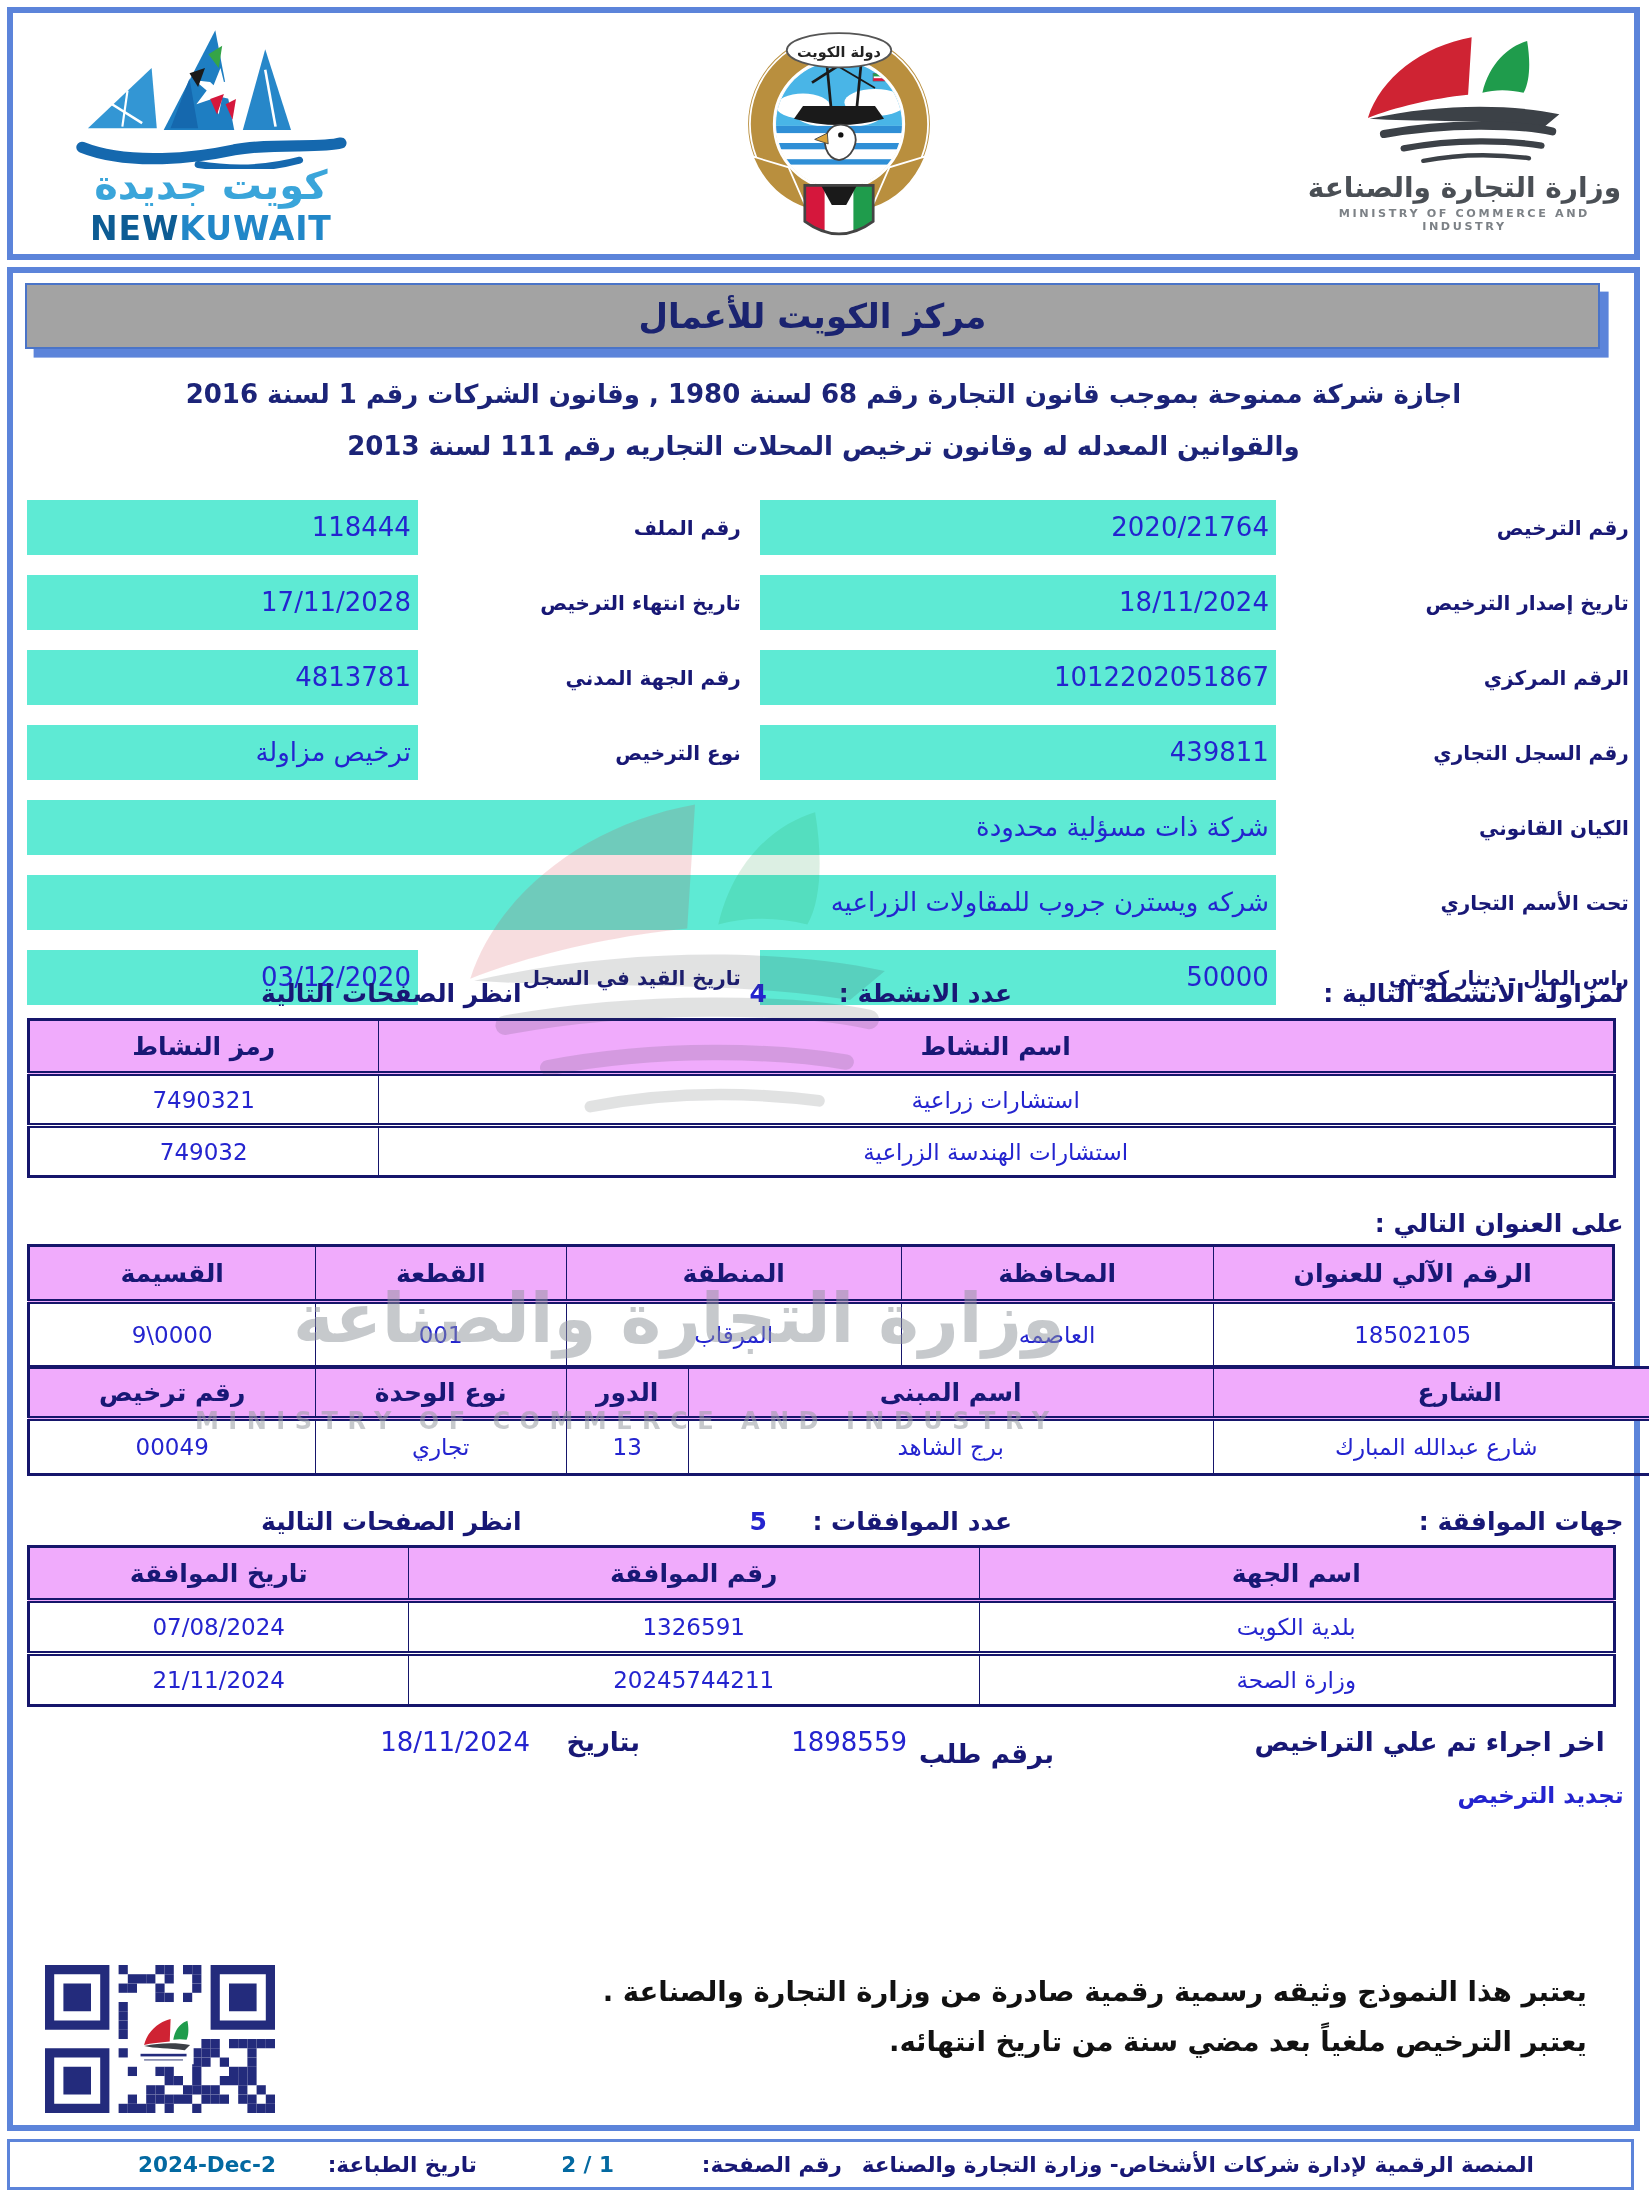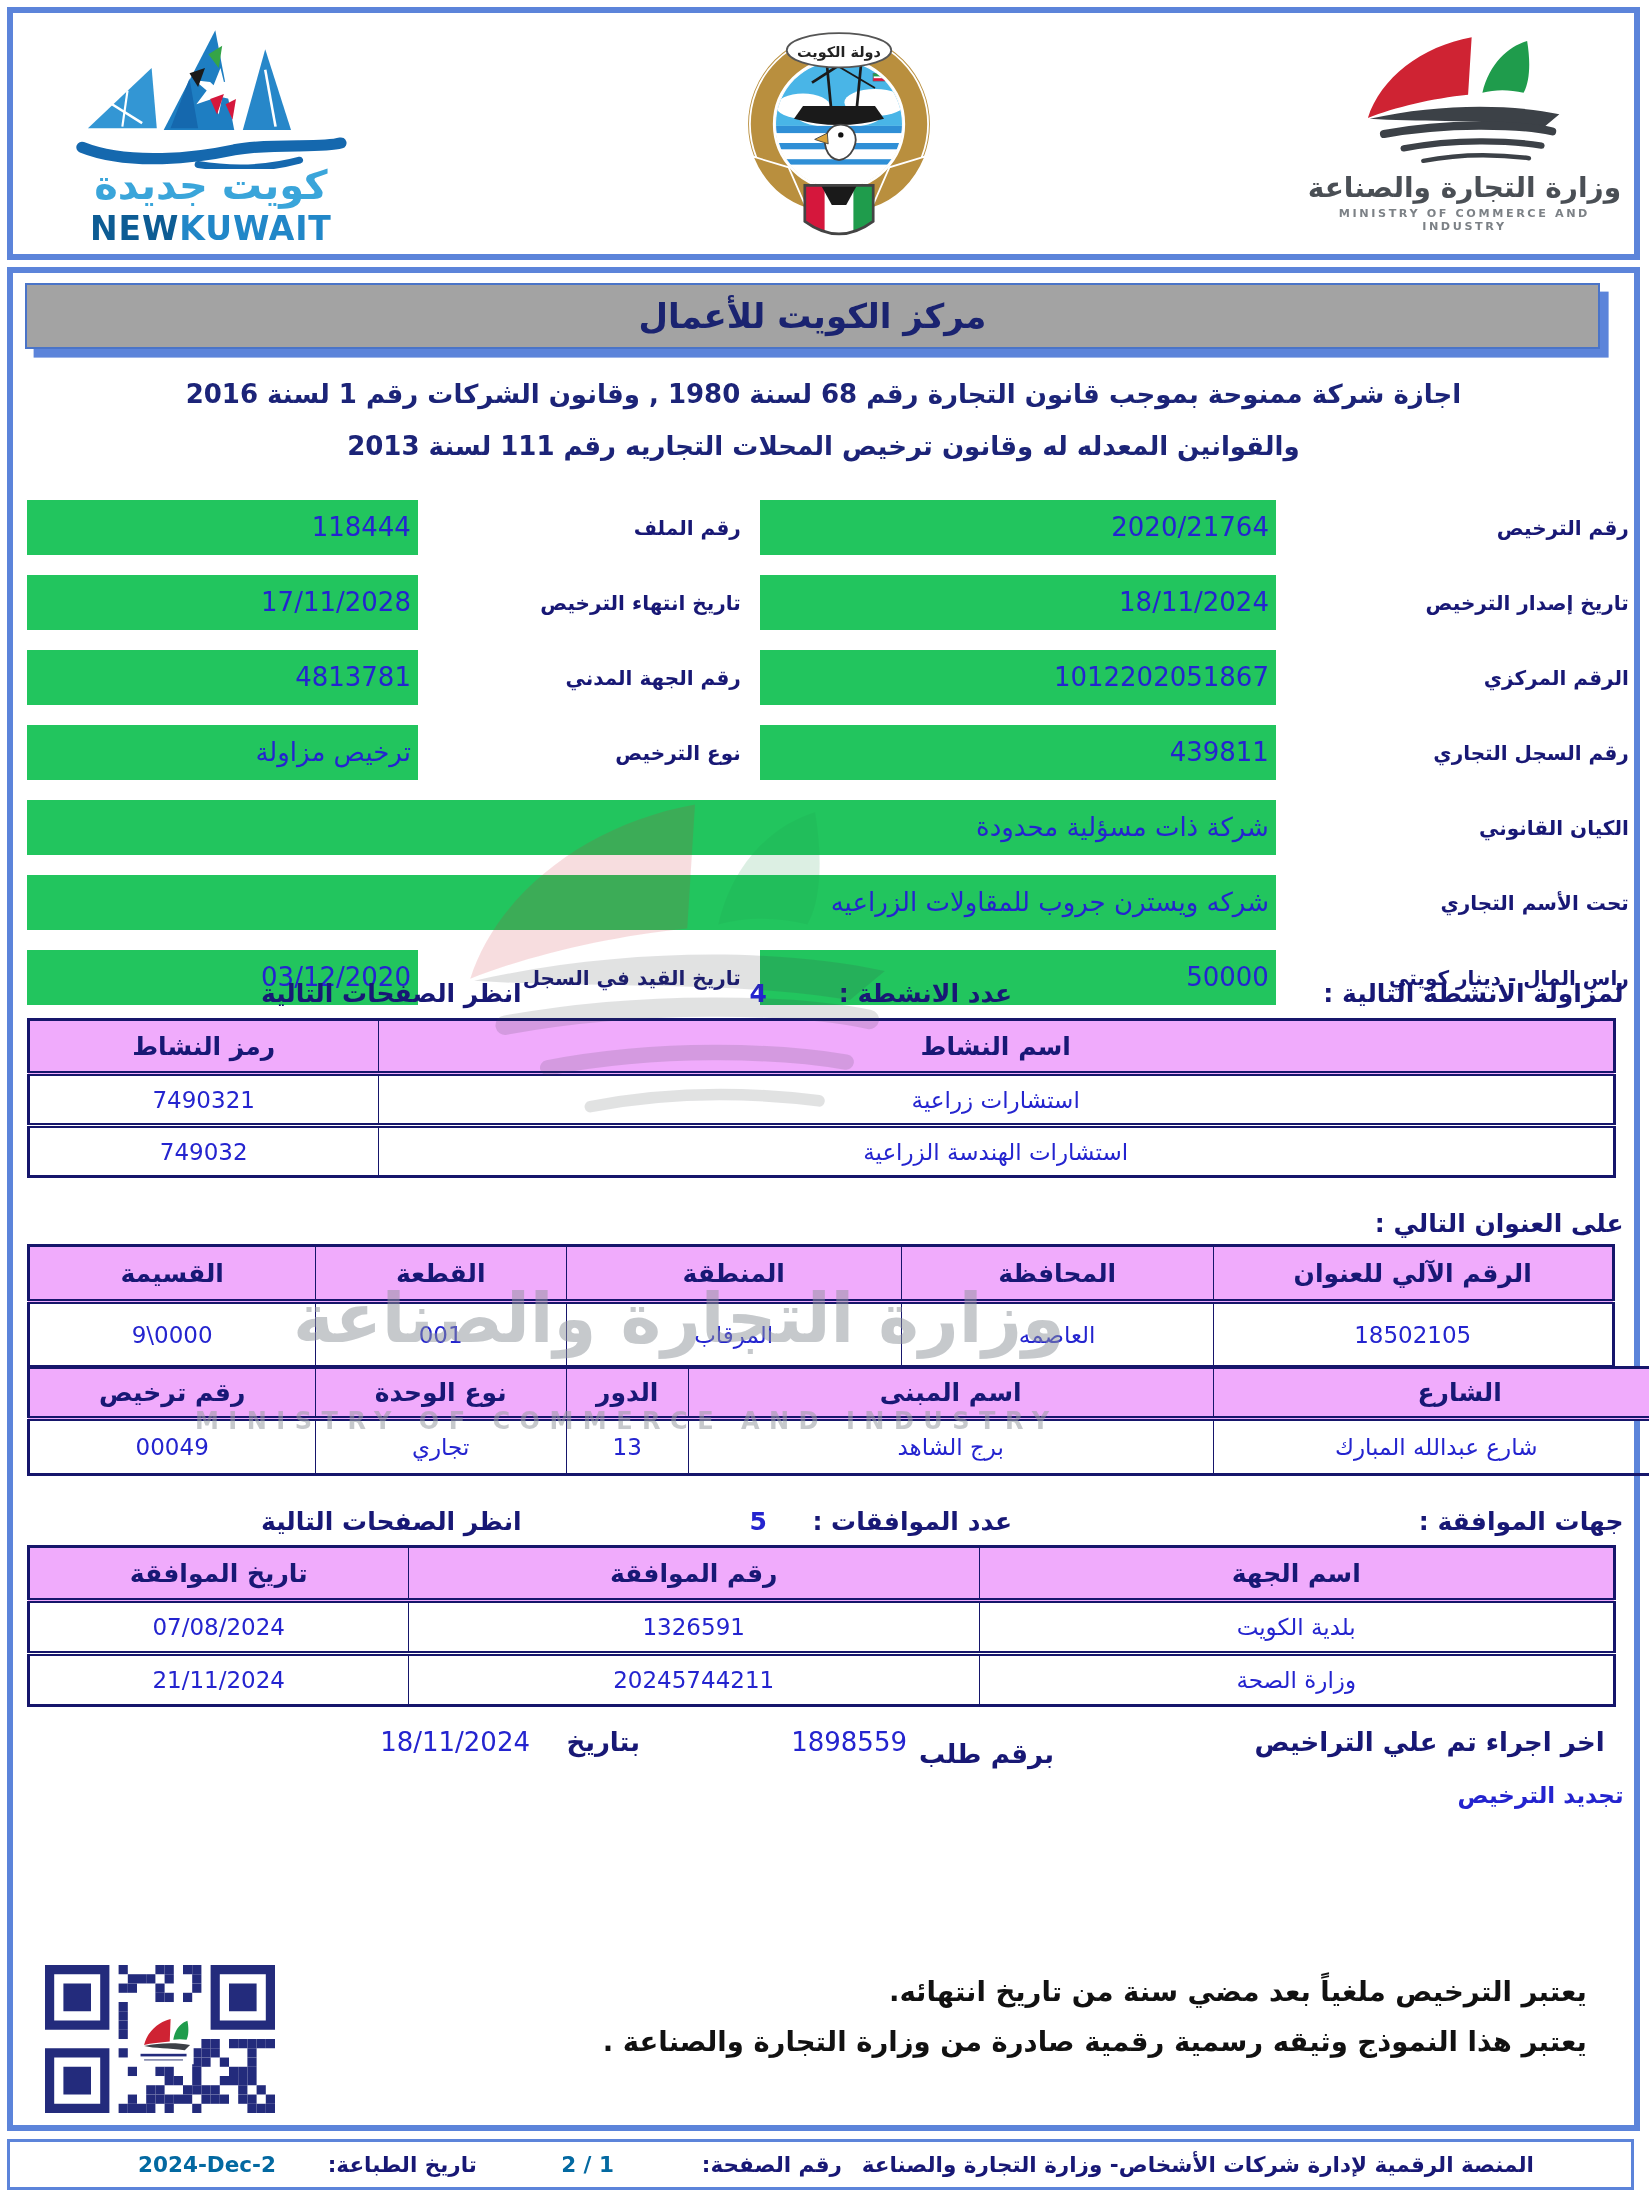--- a/index.html
+++ b/index.html
@@ -27,21 +27,21 @@
     border:2.6px solid #4a74c8;box-shadow:8.6px 8.6px 0 #5c84da;
     text-align:center;line-height:62px;font-size:34px;font-weight:bold;color:#1a2370;}
   #law-text{position:absolute;left:0;top:95px;width:100%;text-align:center;color:#1c2478;
     font-size:26px;font-weight:bold;line-height:52px;}
   
   #fields{position:absolute;top:227px;right:1.7px;width:1611px;direction:rtl;}
   .frow{display:flex;direction:rtl;align-items:center;height:55px;margin-bottom:20px;}
   .flabel{font-size:20px;font-weight:bold;color:#181875;white-space:nowrap;}
   .l1{width:353px;padding-right:3.4px;}
   .l2{width:323px;margin-right:19px;}
-  .fval{background:#22c55e;height:55px;line-height:55px;font-size:26px;color:#2424cf;
+  .fval{background:#5eead4;height:55px;line-height:55px;font-size:26px;color:#2424cf;
     text-align:right;padding:0;white-space:nowrap;}
   .v1{width:516px;}
   .v1 span,.v2 span,.vwide span{padding-left:5.2px;padding-right:6.9px;}
   .v2{width:391px;}
   .vwide{width:1249px;}
   
   .sec-head{position:absolute;width:1607px;right:6.9px;height:36px;font-size:25px;font-weight:bold;color:#181875;}
   .sh-label{position:absolute;right:3.4px;top:0;}
   .sh-count-label{position:absolute;right:615px;top:0;}
   .sh-count{position:absolute;right:860px;top:0;color:#2424cf;}
@@ -304,22 +304,22 @@
   <div id="last-action">
     <span class="la rtl" style="right:22.4px;">اخر اجراء تم علي التراخيص</span>
     <span class="la rtl" style="right:573px;margin-top:12px;">برقم طلب</span>
     <span class="la blue" style="right:720px;">1898559</span>
     <span class="la rtl" style="right:987px;">بتاريخ</span>
     <span class="la blue" style="right:1097px;">18/11/2024</span>
   </div>
   <div id="renew" class="rtl">تجديد الترخيص</div>
 
   <div id="notes">
+    <div>يعتبر هذا النموذج وثيقه رسمية رقمية صادرة من وزارة التجارة والصناعة .</div>
     <div>يعتبر الترخيص ملغياً بعد مضي سنة من تاريخ انتهائه.</div>
-    <div>يعتبر هذا النموذج وثيقه رسمية رقمية صادرة من وزارة التجارة والصناعة .</div>
   </div>
 
   <svg id="qr" viewBox="0 0 260 170" preserveAspectRatio="none">
     <rect x="0" y="0" width="260" height="170" fill="#fff"></rect>
     <g id="qr-modules" fill="#232b7c">
         <rect x="83.2" y="0.0" width="10.4" height="10.625"></rect>
         <rect x="124.8" y="0.0" width="10.4" height="10.625"></rect>
         <rect x="135.2" y="0.0" width="10.4" height="10.625"></rect>
         <rect x="156.0" y="0.0" width="10.4" height="10.625"></rect>
         <rect x="166.4" y="0.0" width="10.4" height="10.625"></rect>

